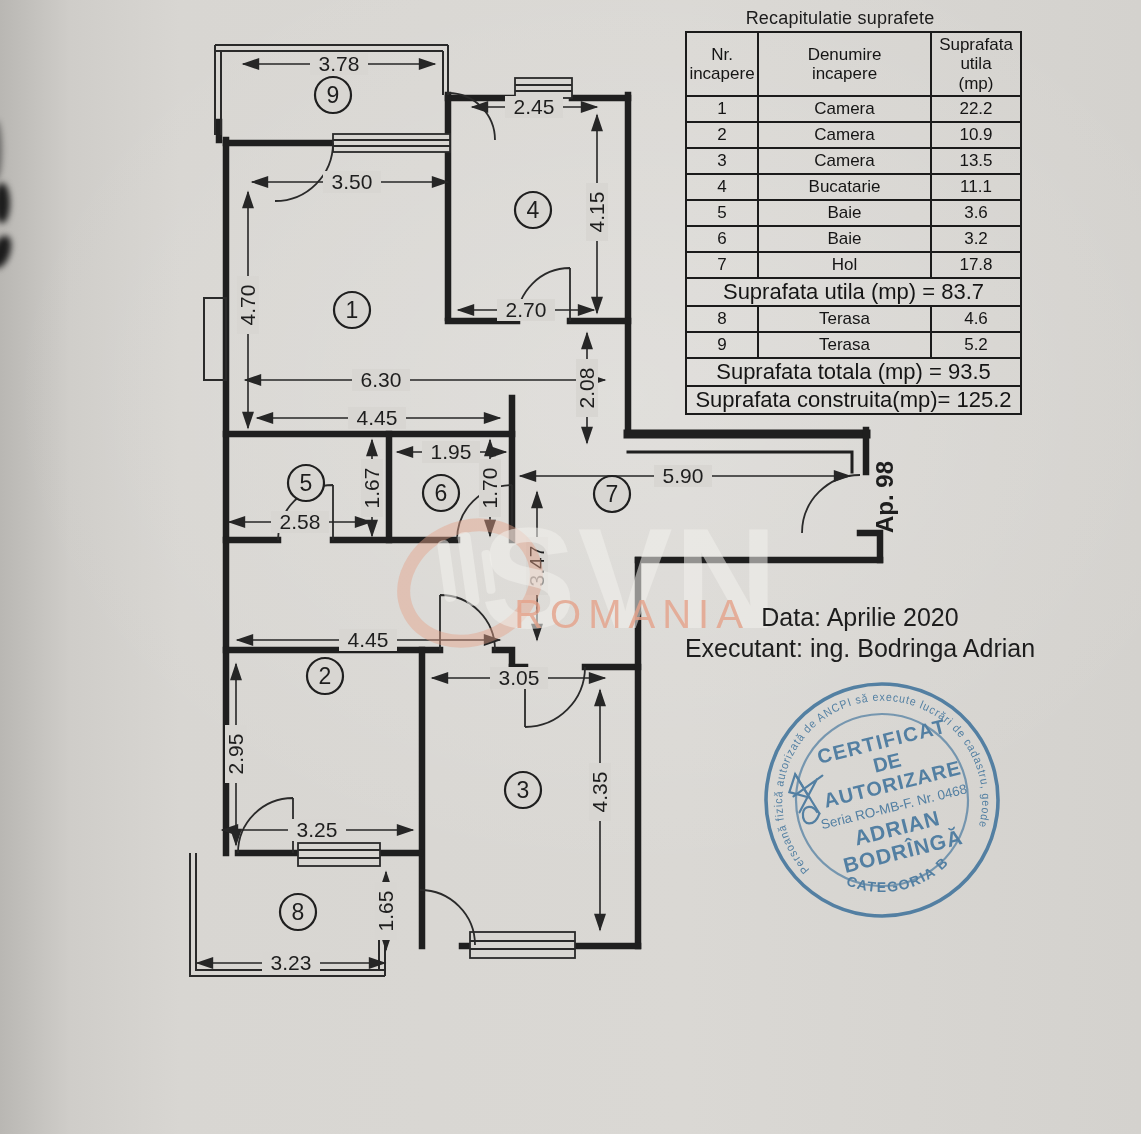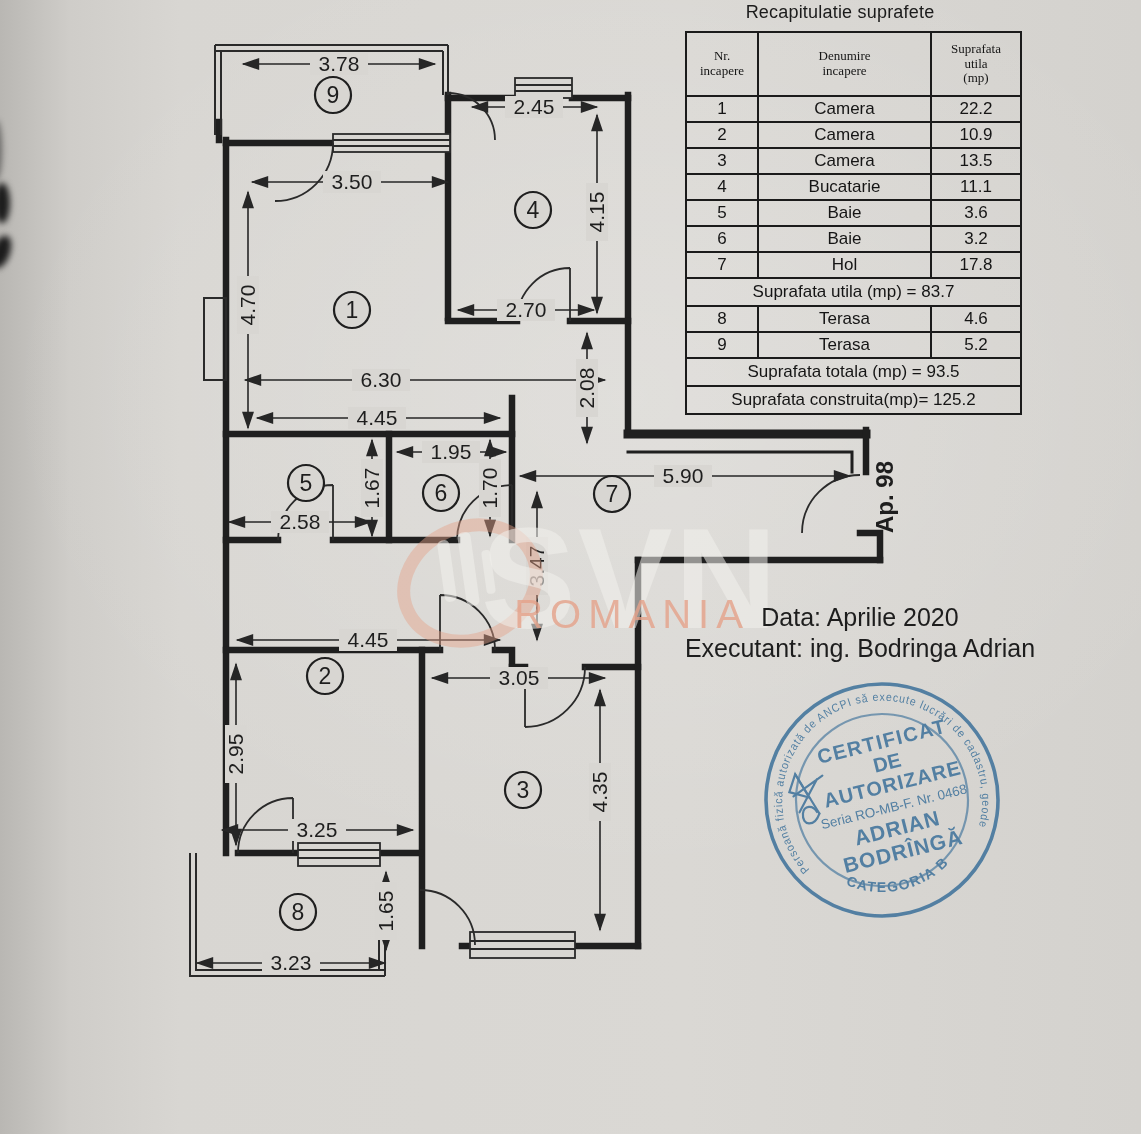--- a/index.html
+++ b/index.html
@@ -3,30 +3,30 @@
 <meta charset="utf-8">
 <style>
   html,body{margin:0;padding:0;}
   body{width:1141px;height:1134px;overflow:hidden;font-family:"Liberation Sans",sans-serif;}
   #page{position:relative;width:1141px;height:1134px;
     background:
       radial-gradient(ellipse 900px 700px at 55% 35%, rgba(255,255,255,.18), rgba(0,0,0,0) 70%),
       linear-gradient(to right, #b9b7b3 0px, #cfcdc9 70px, #d8d6d2 180px, #dad8d4 60%, #d4d2ce 100%);
   }
   .smudge{position:absolute;background:#1c1c1c;border-radius:50%;filter:blur(3px);}
-  #title{position:absolute;left:700px;top:2px;width:280px;text-align:center;
+  #title{position:absolute;left:700px;top:8px;width:280px;text-align:center;
     font-size:18px;color:#1b1b1b;letter-spacing:.2px;}
   #areas-table{position:absolute;left:685px;top:31px;border-collapse:collapse;
     color:#151515;table-layout:fixed;}
   #areas-table td{border:2.4px solid #1b1b1b;text-align:center;padding:0;
     font-size:17px;line-height:1.12;overflow:hidden;white-space:nowrap;}
   #areas-table .c1{width:70px;} #areas-table .c2{width:171px;margin-top:48px;} #areas-table .c3{width:88px;}
-  #areas-table .hdr td{height:62px;font-size:13px;font-family:Liberation Serif, serif;}
+  #areas-table .hdr td{height:62px;font-size:17px;}
   #areas-table .r td{height:24px;}
-  #areas-table .sum td{height:26px;font-size:17px;border-radius:8px;}
+  #areas-table .sum td{height:26px;font-size:22px;border-radius:8px;}
   #footer-block{position:absolute;left:660px;top:590px;width:400px;text-align:center;
     color:#1d1d1d;font-size:25px;line-height:1.25;margin-top:12px;}
   svg text{font-family:"Liberation Sans",sans-serif;}
 </style>
 </head>
 <body>
 
 <div id="page">
 
   <div class="smudge" style="left:-6px;top:183px;width:16px;height:40px;"></div>

